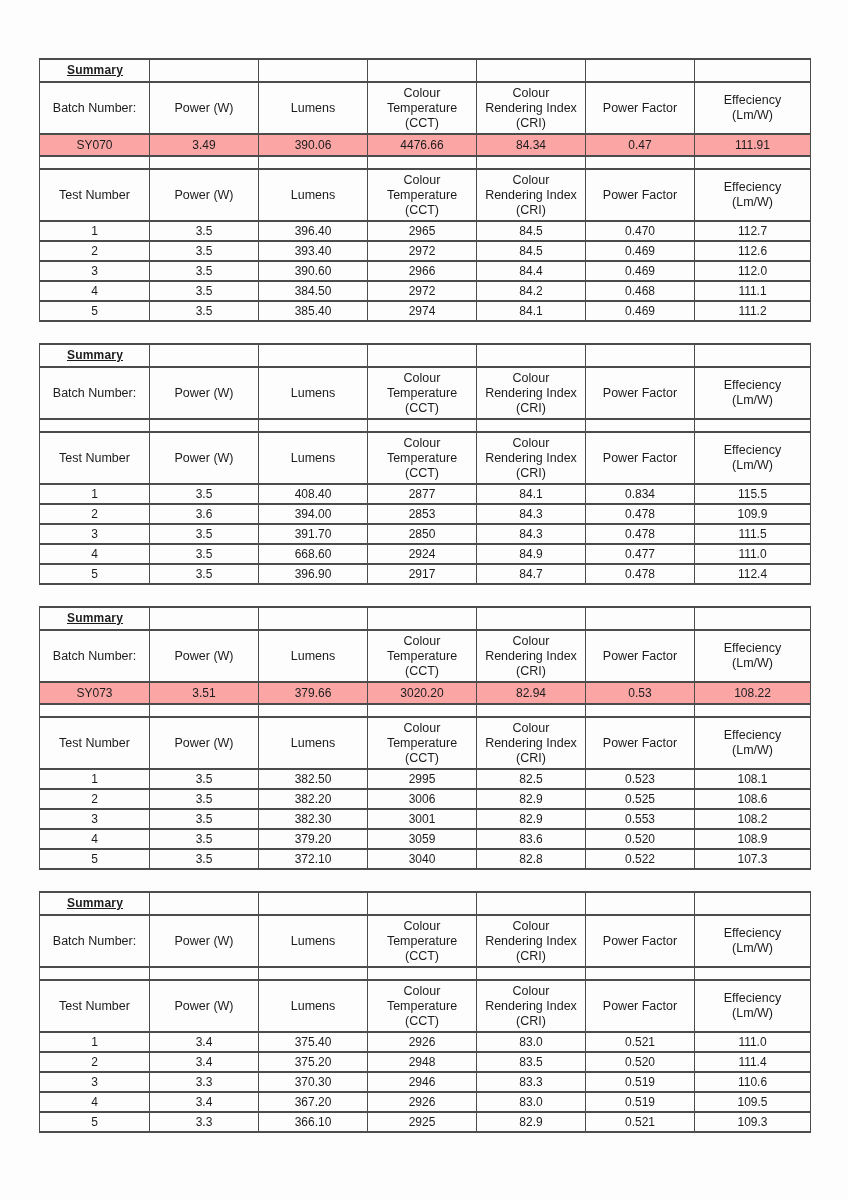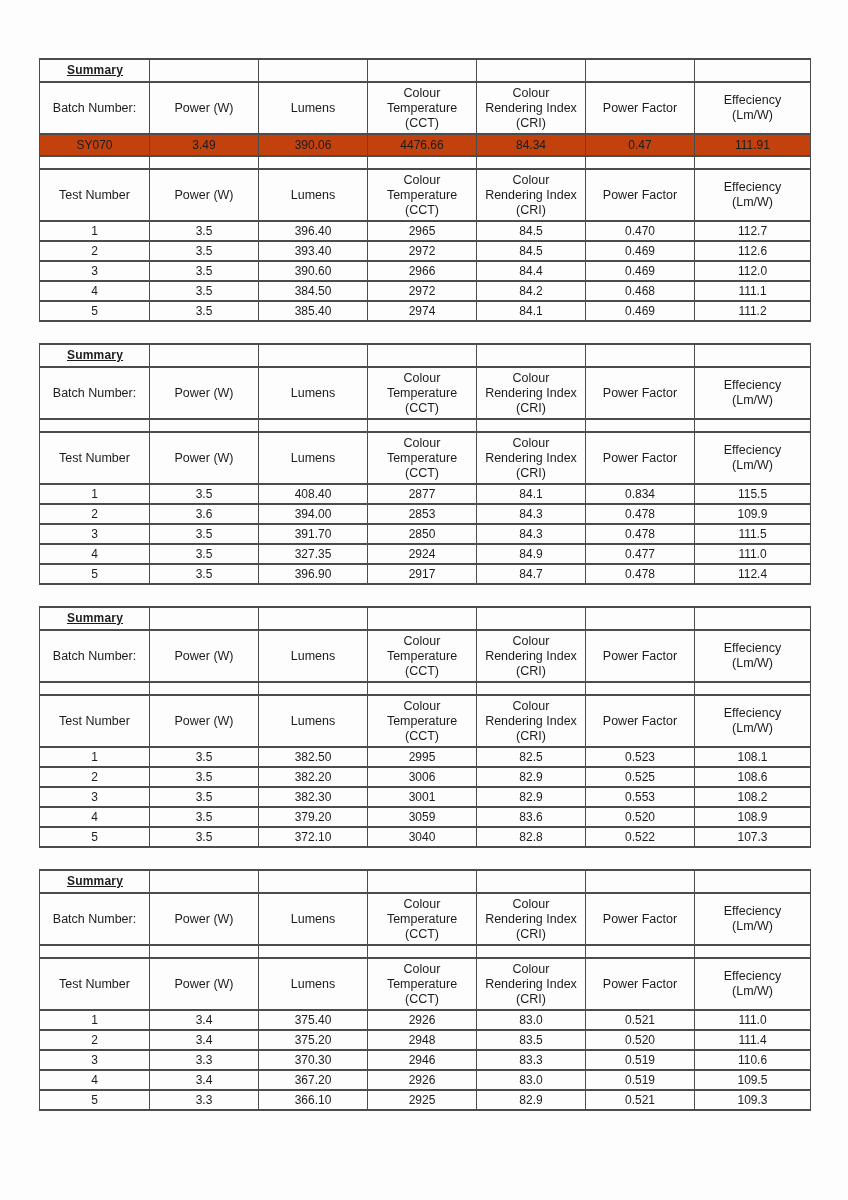--- a/index.html
+++ b/index.html
@@ -45,21 +45,21 @@
     padding-left: 3px !important;
     letter-spacing: 0.2px;
   }
   tr.row-header td {
     height: 48px;
     font-size: 12.5px;
     white-space: pre-line;
   }
   tr.row-batch td {
     height: 18px;
-    background: #c2410c;
+    background: #fca5a5;
   }
   tr.row-spacer td { height: 9px; }
   tr.row-test td { height: 16px; }
 </style>
 </head>
 <body>
 
 <div class="page">
   <div id="tables-root" class="tables-container">
       <div class="table-block">
@@ -258,21 +258,21 @@
               <td>3.5</td>
               <td>391.70</td>
               <td>2850</td>
               <td>84.3</td>
               <td>0.478</td>
               <td>111.5</td>
             </tr>
             <tr class="row-test">
               <td>4</td>
               <td>3.5</td>
-              <td>327.35</td>
+              <td>668.60</td>
               <td>2924</td>
               <td>84.9</td>
               <td>0.477</td>
               <td>111.0</td>
             </tr>
             <tr class="row-test">
               <td>5</td>
               <td>3.5</td>
               <td>396.90</td>
               <td>2917</td>
@@ -311,20 +311,29 @@
               <td>Colour
 Temperature
 (CCT)</td>
               <td>Colour
 Rendering Index
 (CRI)</td>
               <td>Power Factor</td>
               <td>Effeciency
 (Lm/W)</td>
             </tr>
+            <tr class="row-batch">
+              <td>SY073</td>
+              <td>3.51</td>
+              <td>379.66</td>
+              <td>3020.20</td>
+              <td>82.94</td>
+              <td>0.53</td>
+              <td>108.22</td>
+            </tr>
             <tr class="row-spacer">
               <td></td>
               <td></td>
               <td></td>
               <td></td>
               <td></td>
               <td></td>
               <td></td>
             </tr>
             <tr class="row-header">

